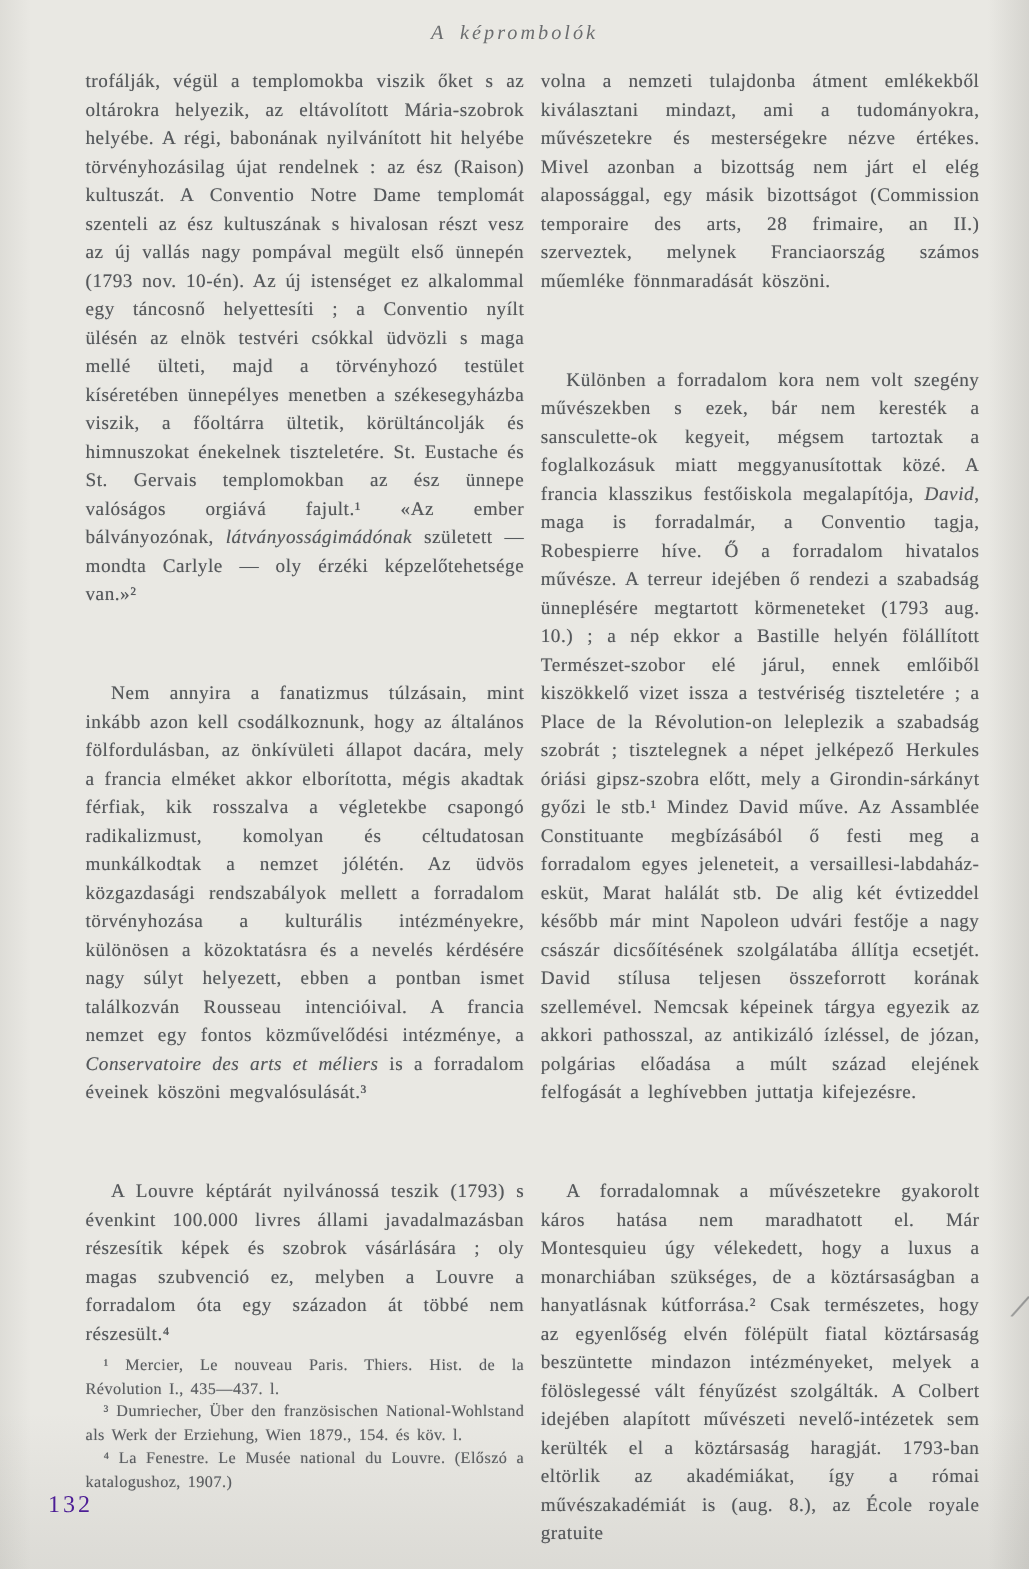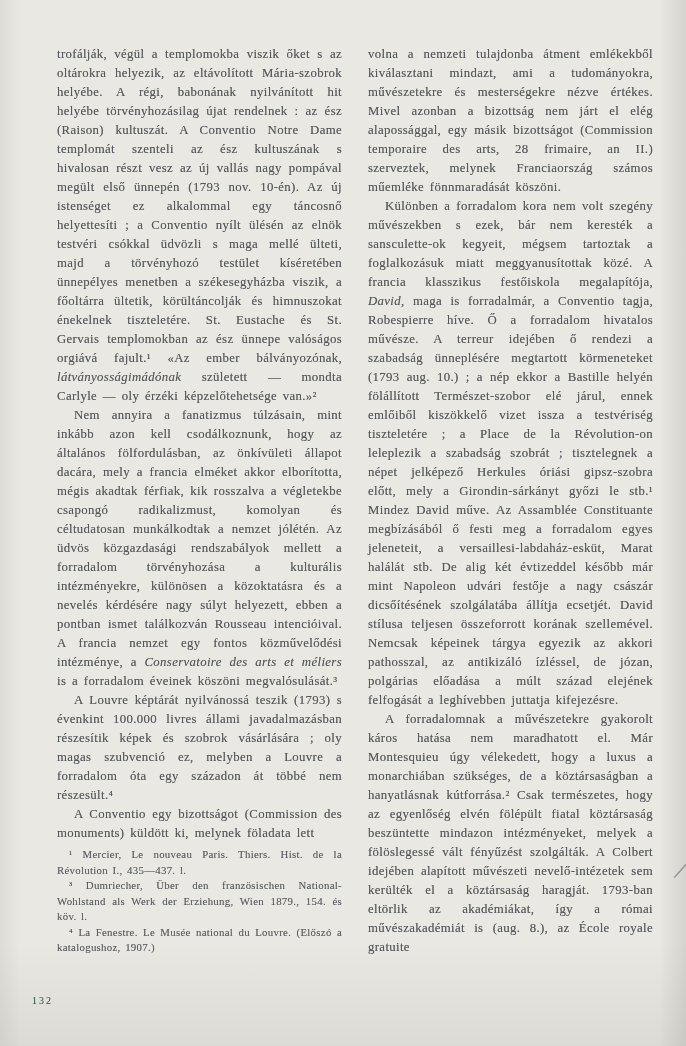--- a/index.html
+++ b/index.html
@@ -33,37 +33,38 @@
     letter-spacing: 2px;
     word-spacing: 4px;
     color: #6b6d6f;
   }
   .columns {
     position: absolute;
     top: 45px;
     left: 57px;
     width: 596px;
     display: flex;
-    gap: 26px;
+    gap: 11px;
   }
   .col {
     flex: 1 1 0;
     min-width: 0;
   }
   .para {
     margin: 0;
     font-size: 12.8px;
     line-height: 19px;
     text-align: justify;
     letter-spacing: 0.35px;
     word-spacing: 2.2px;
     text-shadow: 0 0 0.5px rgba(85,88,91,0.55);
   }
   .para.indent {
     text-indent: 17px;
+    margin-top: 47px;
   }
   .para .it {
     font-style: italic;
   }
   .footnotes {
     margin-top: 4px;
   }
   .footnote {
     margin: 0;
     font-size: 10.8px;
@@ -72,47 +73,47 @@
     letter-spacing: 0.3px;
     word-spacing: 1.6px;
     text-indent: 12px;
     color: #5b5e61;
     text-shadow: 0 0 0.5px rgba(91,94,97,0.5);
   }
   .page-number {
     position: absolute;
     left: 32px;
     top: 995px;
-    font-size: 10px;
+    font-size: 16px;
     letter-spacing: 2px;
-    color: #14532d;
+    color: #4c1d95;
     text-align: right;
   }
   .margin-mark {
     position: absolute;
     right: 7px;
     top: 858px;
     font-size: 22px;
     color: rgba(95,97,100,0.45);
     letter-spacing: -3px;
     transform: rotate(6deg);
   }
 </style>
 </head>
 <body>
 
 <div class="page">
+  <div class="running-head">A képrombolók</div>
 
   <div class="columns">
     <div class="col">
       <div class="col-text">
           <p class="para"><span>trofálják, végül a templomokba viszik őket s az oltárokra helyezik, az eltávolított Mária-szobrok helyébe. A régi, babonának nyilvánított hit helyébe törvényhozásilag újat rendelnek : az ész (Raison) kultuszát. A Conventio Notre Dame templomát szenteli az ész kultuszának s hivalosan részt vesz az új vallás nagy pompával megült első ünnepén (1793 nov. 10-én). Az új istenséget ez alkalommal egy táncosnő helyettesíti ; a Conventio nyílt ülésén az elnök testvéri csókkal üdvözli s maga mellé ülteti, majd a törvényhozó testület kíséretében ünnepélyes menetben a székesegyházba viszik, a főoltárra ültetik, körültáncolják és himnuszokat énekelnek tiszteletére. St. Eustache és St. Gervais templomokban az ész ünnepe valóságos orgiává fajult.¹ «Az ember bálványozónak, </span><span class="it">látványosságimádónak</span><span> született — mondta Carlyle — oly érzéki képzelőtehetsége van.»²</span></p>
           <p class="para indent"><span>Nem annyira a fanatizmus túlzásain, mint inkább azon kell csodálkoznunk, hogy az általános fölfordulásban, az önkívületi állapot dacára, mely a francia elméket akkor elborította, mégis akadtak férfiak, kik rosszalva a végletekbe csapongó radikalizmust, komolyan és céltudatosan munkálkodtak a nemzet jólétén. Az üdvös közgazdasági rendszabályok mellett a forradalom törvényhozása a kulturális intézményekre, különösen a közoktatásra és a nevelés kérdésére nagy súlyt helyezett, ebben a pontban ismet találkozván Rousseau intencióival. A francia nemzet egy fontos közművelődési intézménye, a </span><span class="it">Conservatoire des arts et méliers</span><span> is a forradalom éveinek köszöni megvalósulását.³</span></p>
           <p class="para indent"><span>A Louvre képtárát nyilvánossá teszik (1793) s évenkint 100.000 livres állami javadalmazásban részesítik képek és szobrok vásárlására ; oly magas szubvenció ez, melyben a Louvre a forradalom óta egy századon át többé nem részesült.⁴</span></p>
-          <p class="para indent"><span>A Conventio egy bizottságot (Commission des monuments) küldött ki, melynek föladata lett</span></p>
         </div>
       <div class="footnotes">
           <p class="footnote">¹ Mercier, Le nouveau Paris. Thiers. Hist. de la Révolution I., 435—437. l.</p>
           <p class="footnote">³ Dumriecher, Über den französischen National-Wohlstand als Werk der Erziehung, Wien 1879., 154. és köv. l.</p>
           <p class="footnote">⁴ La Fenestre. Le Musée national du Louvre. (Előszó a katalogushoz, 1907.)</p>
         </div>
     </div>
     <div class="col">
       <div class="col-text">
           <p class="para"><span>volna a nemzeti tulajdonba átment emlékekből kiválasztani mindazt, ami a tudományokra, művészetekre és mesterségekre nézve értékes. Mivel azonban a bizottság nem járt el elég alapossággal, egy másik bizottságot (Commission temporaire des arts, 28 frimaire, an II.) szerveztek, melynek Franciaország számos műemléke fönnmaradását köszöni.</span></p>

